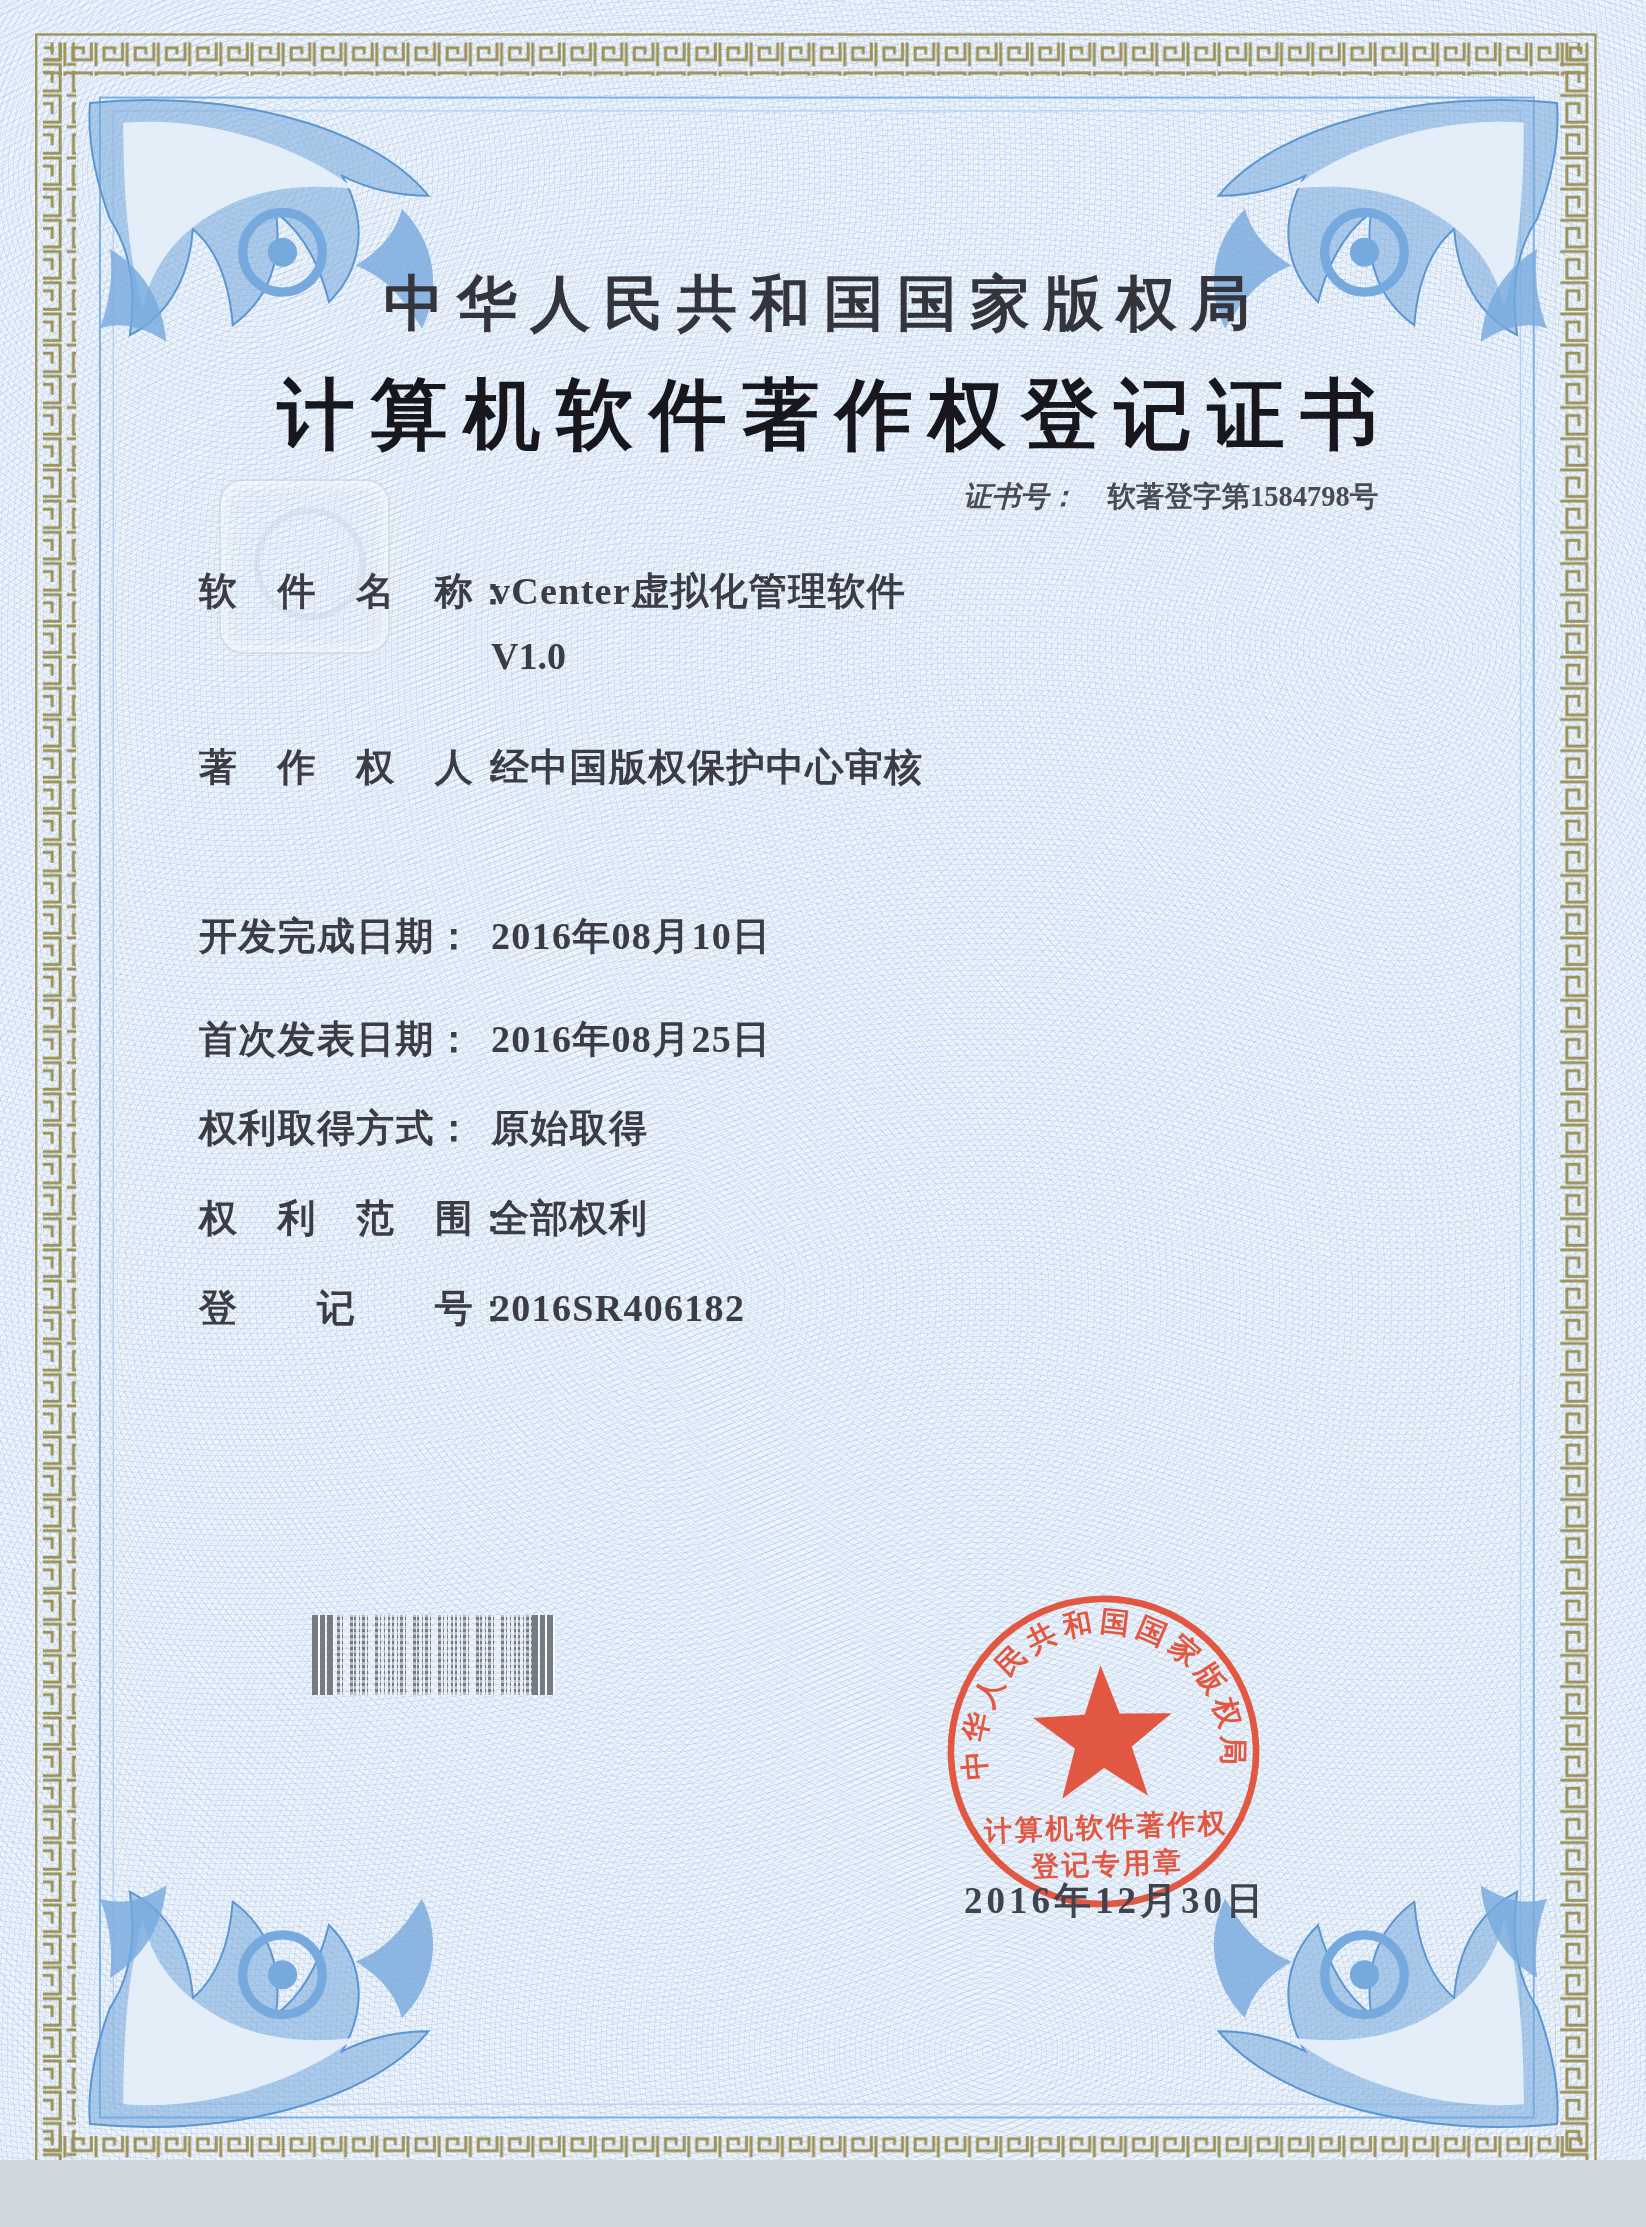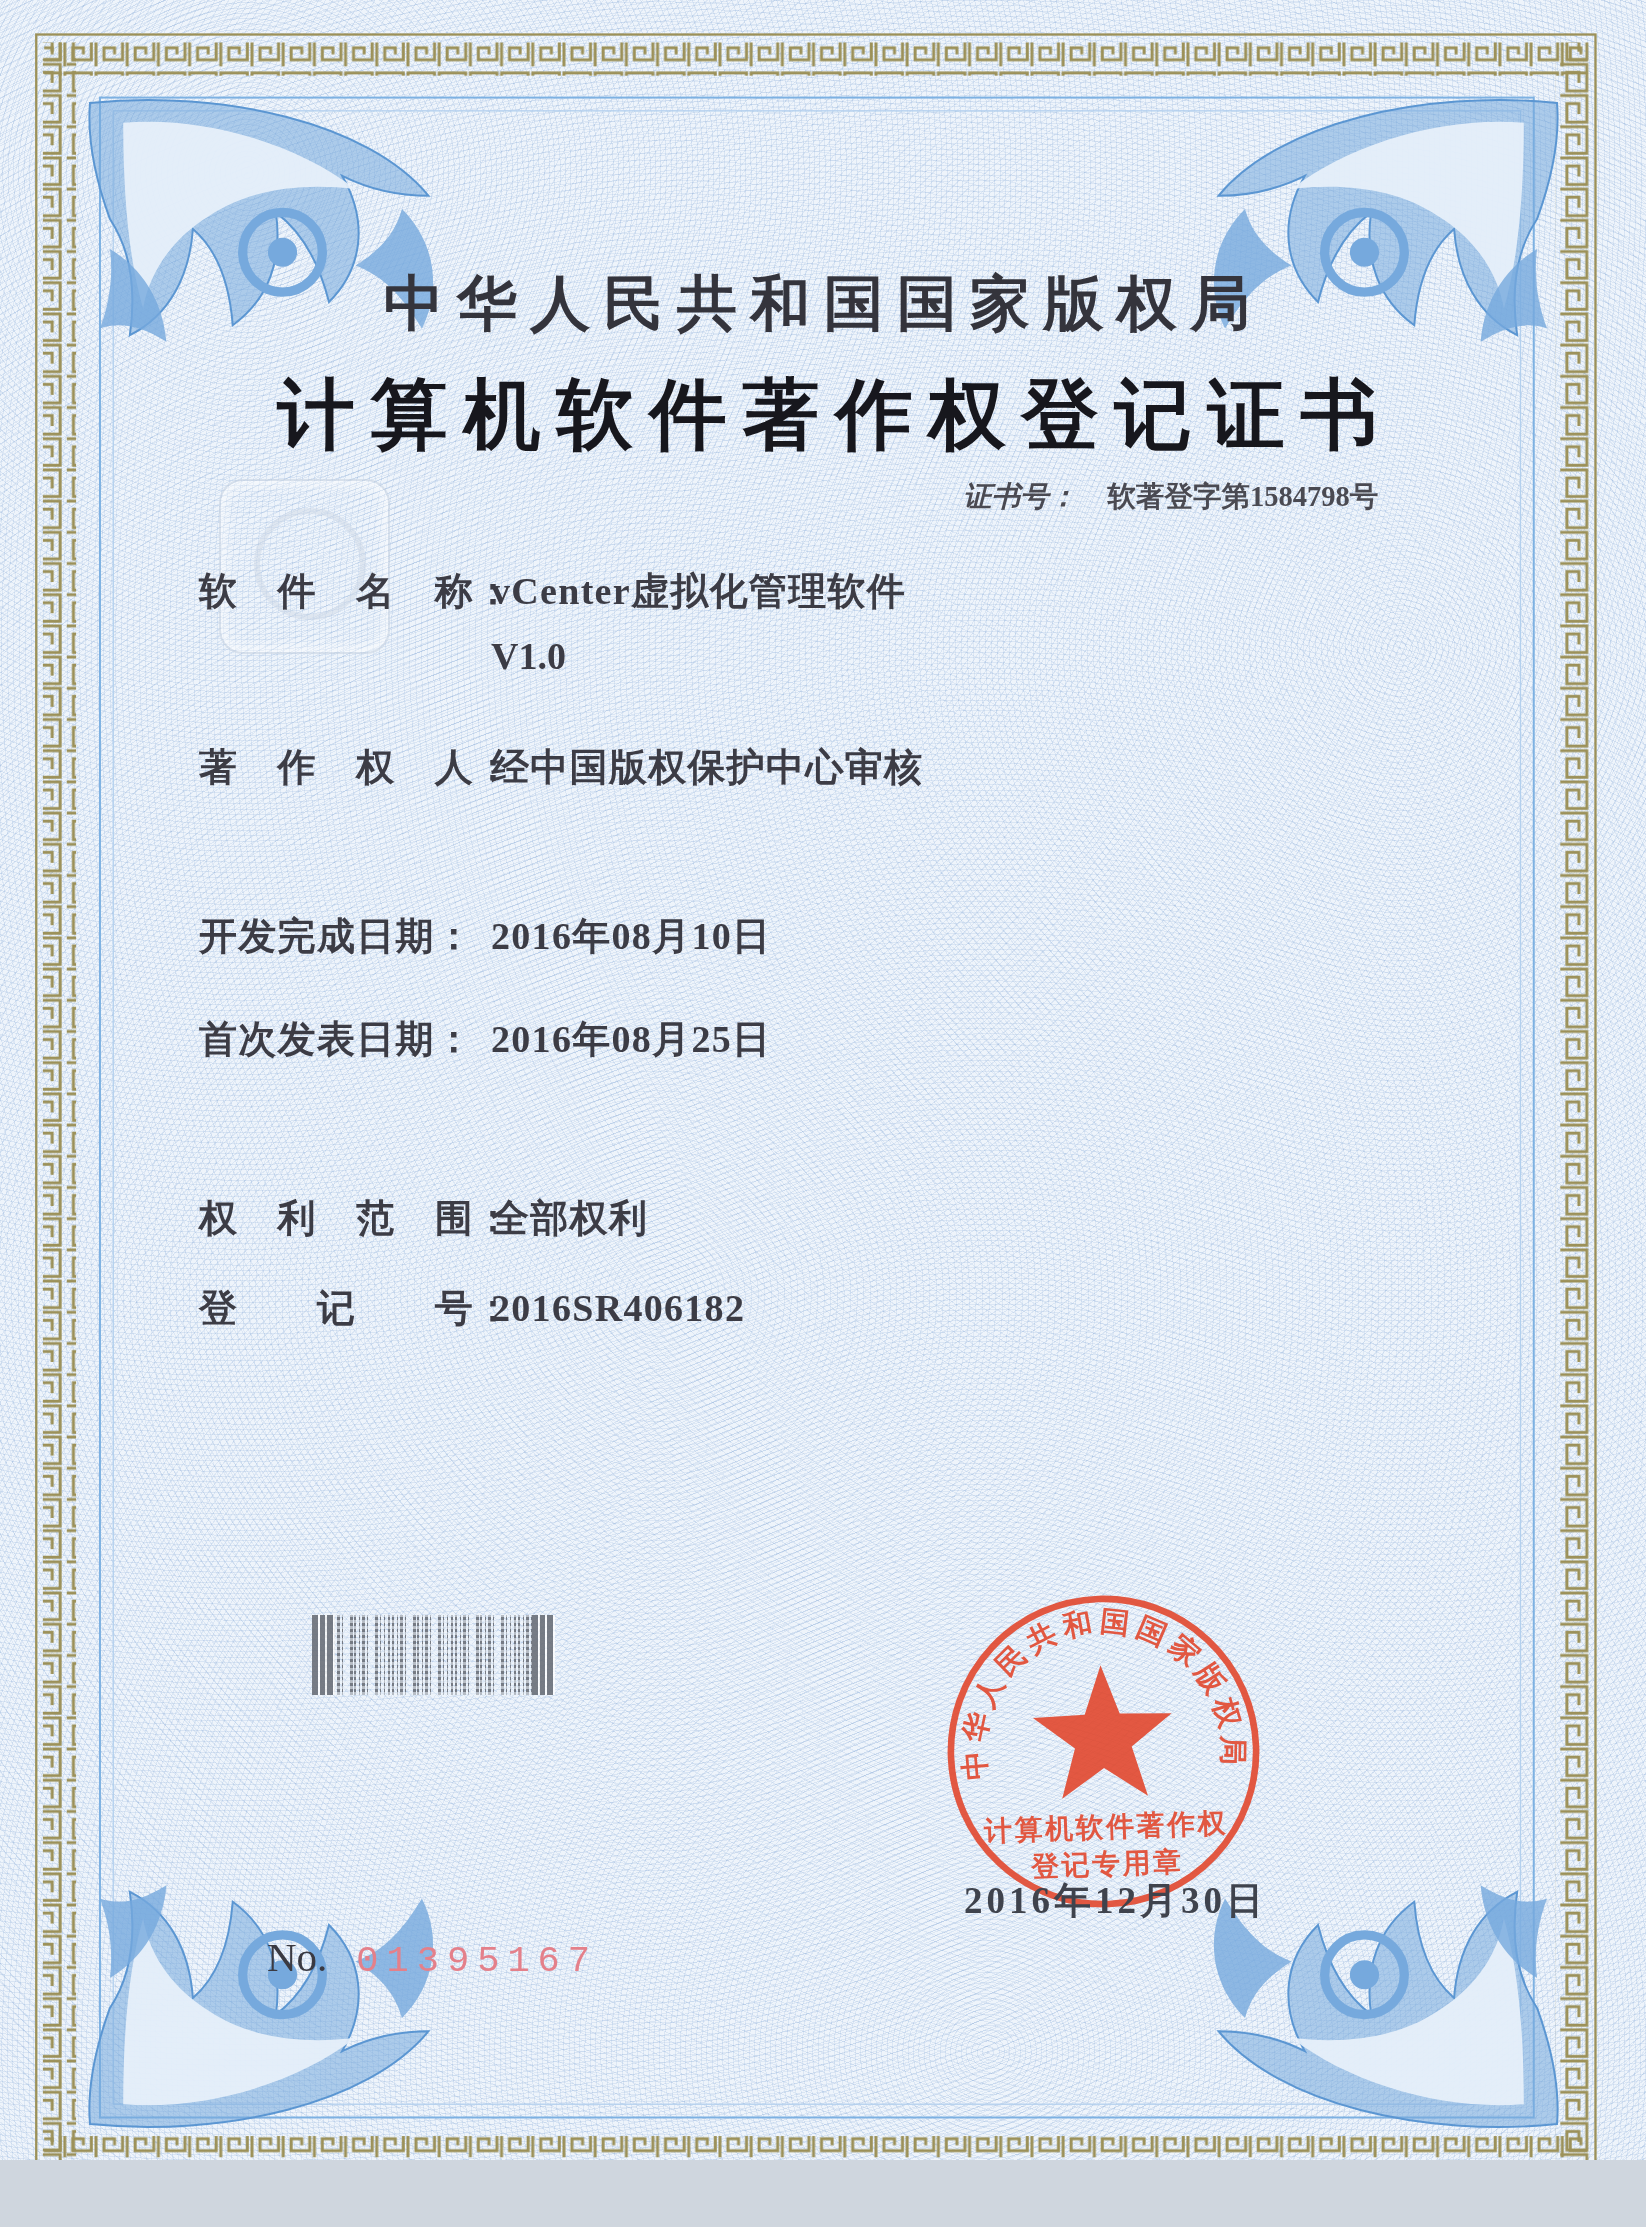--- a/index.html
+++ b/index.html
@@ -136,20 +136,23 @@
   </div>
 
   <div class="field-row" style="top:911px">
     <span class="f-label">开发完成日期：</span><span>2016年08月10日</span>
   </div>
 
   <div class="field-row" style="top:1014px">
     <span class="f-label">首次发表日期：</span><span>2016年08月25日</span>
   </div>
 
+  <div class="field-row" style="top:1103px">
+    <span class="f-label">权利取得方式：</span><span>原始取得</span>
+  </div>
 
   <div class="field-row" style="top:1193px">
     <span class="f-label">权　利　范　围：</span><span>全部权利</span>
   </div>
 
   <div class="field-row" style="top:1283px">
     <span class="f-label">登　　记　　号：</span><span>2016SR406182</span>
   </div>
 
 
@@ -161,18 +164,15 @@
     <text font-size="44" fill="#e2482e" font-weight="bold" letter-spacing="9" font-family="Liberation Serif, serif">
       <textPath href="#stampArc" startOffset="50%" text-anchor="middle">中华人民共和国国家版权局</textPath>
     </text>
     <polygon points="0,-130 26.4,-56.4 104.6,-54 42.8,-6.1 64.7,69 0,25 -64.7,69 -42.8,-6.1 -104.6,-54 -26.4,-56.4" fill="#e2482e"></polygon>
     <text y="128" text-anchor="middle" font-size="42" fill="#e2482e" font-weight="bold" letter-spacing="4" font-family="Liberation Serif, serif">计算机软件著作权</text>
     <text y="184" text-anchor="middle" font-size="42" fill="#e2482e" font-weight="bold" letter-spacing="4" font-family="Liberation Serif, serif">登记专用章</text>
   </svg>
 
   <div class="stamp-date">2016年12月30日</div>
 
-  <div class="serial-line">
-    <span>No.</span><span class="serial-number">01395167</span>
-  </div>
 
 </div>
 
 
 </body></html>

